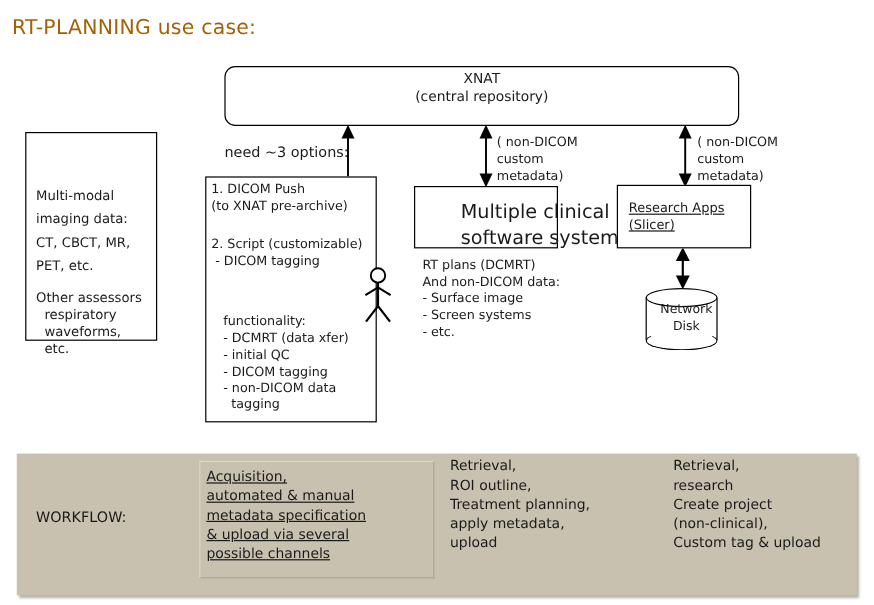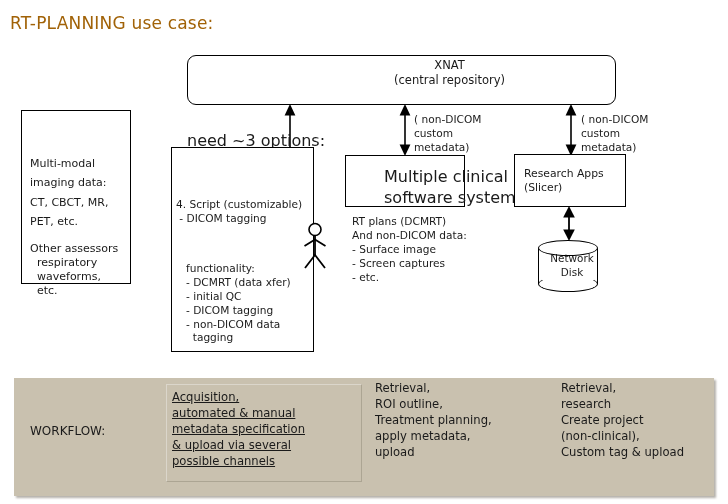--- a/index.html
+++ b/index.html
@@ -15,44 +15,44 @@
     font-size:17px;letter-spacing:.2px;
     color:#a16207;white-space:nowrap;
   }
 
   .box{position:absolute;border:1.4px solid #000;background:#fff;box-sizing:border-box;}
   .box.rounded{border-radius:9px;}
   .txt{position:absolute;white-space:pre;line-height:1.28;}
 
   
   #xnat-box{left:187px;top:55px;width:429px;height:50px;}
-  #xnat-label{left:187px;top:58px;width:429px;text-align:center;font-size:11.5px;line-height:1.32;padding-left:48px;}
+  #xnat-label{left:187px;top:58px;width:429px;text-align:center;font-size:11.5px;line-height:1.32;}
 
   
   #imaging-box{left:21px;top:110px;width:110px;height:174px;}
   #imaging-text-a{left:30px;top:118px;font-size:11px;line-height:1.75;margin-top:36px;}
   #imaging-text-b{left:30px;top:242px;font-size:11px;line-height:1.28;}
 
   
-  #need-options{left:187px;top:131px;font-size:16px;}
+  #need-options{left:187px;top:120px;font-size:12px;}
   #options-box{left:171px;top:147px;width:143px;height:205px;}
   .opt{left:176px;font-size:10.6px;line-height:1.3;}
   #opt1{top:152px;}
   #opt2{top:198px;}
   #opt3{top:243px;}
   #opt3sub{left:186px;top:262px;font-size:10.6px;line-height:1.31;}
 
   
   #clinical-box{left:345px;top:155px;width:120px;height:52px;}
   #clinical-label{left:345px;top:166px;width:120px;text-align:center;font-size:16px;line-height:1.32;padding-left:39px;}
   #rtplans-text{left:352px;top:215px;font-size:10.6px;line-height:1.32;}
 
   
   #research-box{left:514px;top:154px;width:112px;height:53px;}
-  #research-label{left:524px;top:167px;font-size:10.8px;line-height:1.32;}
+  #research-label{left:524px;top:167px;font-size:10.8px;line-height:1.32;text-decoration:underline;}
 
   
   #disk{position:absolute;left:538px;top:240px;width:60px;height:52px;}
   #disk .body{position:absolute;left:0;top:8px;width:60px;height:36px;border-left:1.4px solid #000;border-right:1.4px solid #000;box-sizing:border-box;background:#fff;}
   #disk .top{position:absolute;left:0;top:0px;width:60px;height:16px;border:1.4px solid #000;border-radius:50%;box-sizing:border-box;background:#fff;}
   #disk .bot{position:absolute;left:0;top:36px;width:60px;height:16px;border:1.4px solid #000;border-radius:50%;box-sizing:border-box;background:#fff;border-top-color:transparent;}
   #disk-label{position:absolute;left:0;top:12px;width:68px;text-align:center;font-size:10.4px;line-height:1.3;}
 
   
   #meta-mid{left:414px;top:113px;font-size:10.6px;line-height:1.32;}
@@ -125,21 +125,23 @@
 imaging data:
 CT, CBCT, MR,
 PET, etc.</div>
   <div class="txt" id="imaging-text-b">Other assessors
   respiratory
   waveforms,
   etc.</div>
 
   <div class="txt" id="need-options">need ~3 options:</div>
   <div class="box" id="options-box"></div>
-  <div class="txt opt" id="opt2">4. Script (customizable)
+  <div class="txt opt" id="opt1">1. DICOM Push
+(to XNAT pre-archive)</div>
+  <div class="txt opt" id="opt2">2. Script (customizable)
  - DICOM tagging</div>
   <div class="txt" id="opt3sub">functionality:
 - DCMRT (data xfer)
 - initial QC
 - DICOM tagging
 - non-DICOM data
   tagging</div>
 
   <svg id="actor" viewBox="0 0 30 52" xmlns="http://www.w3.org/2000/svg">
     <circle cx="15" cy="7.5" r="6" fill="#fff" stroke="#000" stroke-width="1.6"></circle>
@@ -150,21 +152,21 @@
 
   <div class="txt" id="meta-mid">( non-DICOM
 custom
 metadata)</div>
   <div class="box" id="clinical-box"></div>
   <div class="txt" id="clinical-label">Multiple clinical
 software systems</div>
   <div class="txt" id="rtplans-text">RT plans (DCMRT)
 And non-DICOM data:
 - Surface image
-- Screen captures
+- Screen systems
 - etc.</div>
 
   <div class="txt" id="meta-right">( non-DICOM
 custom
 metadata)</div>
   <div class="box" id="research-box"></div>
   <div class="txt" id="research-label">Research Apps
 (Slicer)</div>
 
   <div id="disk">

